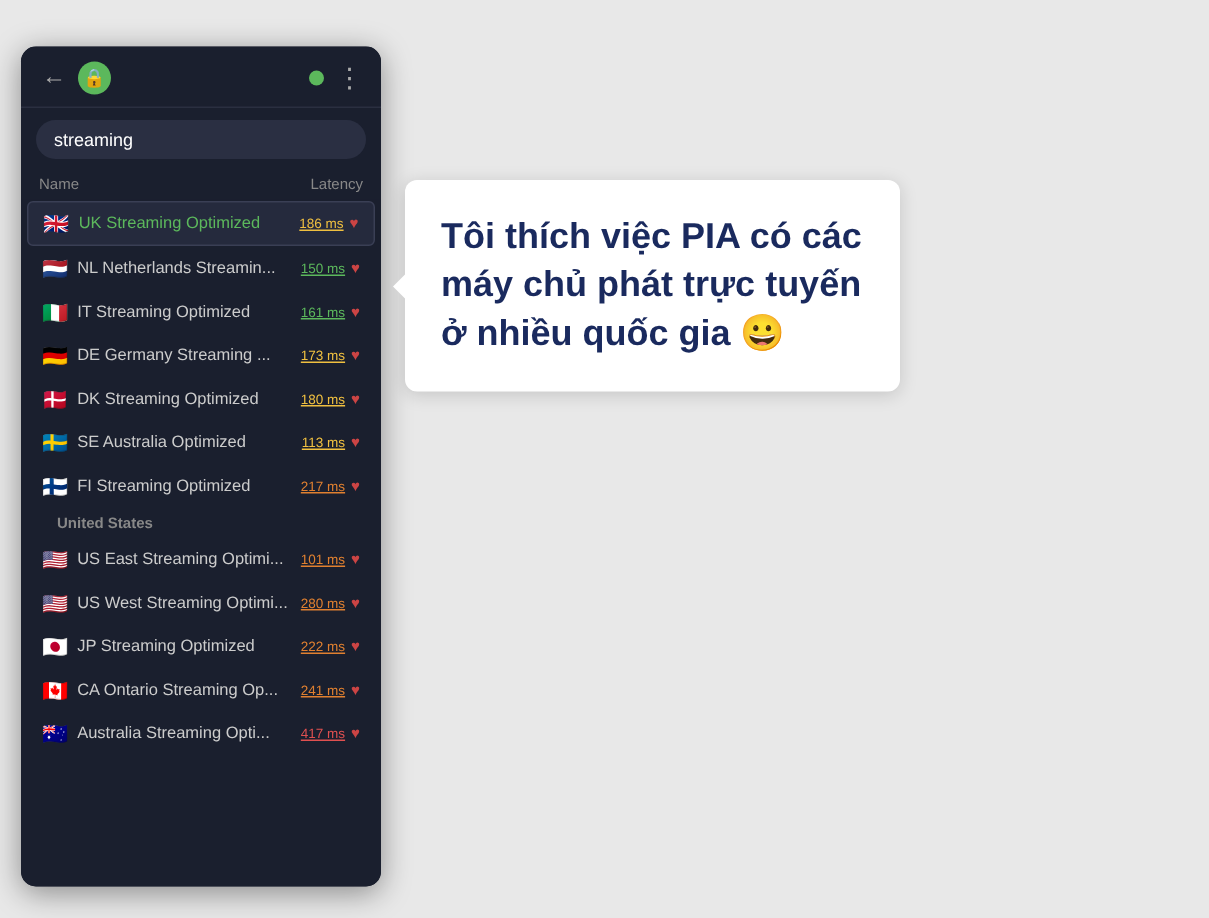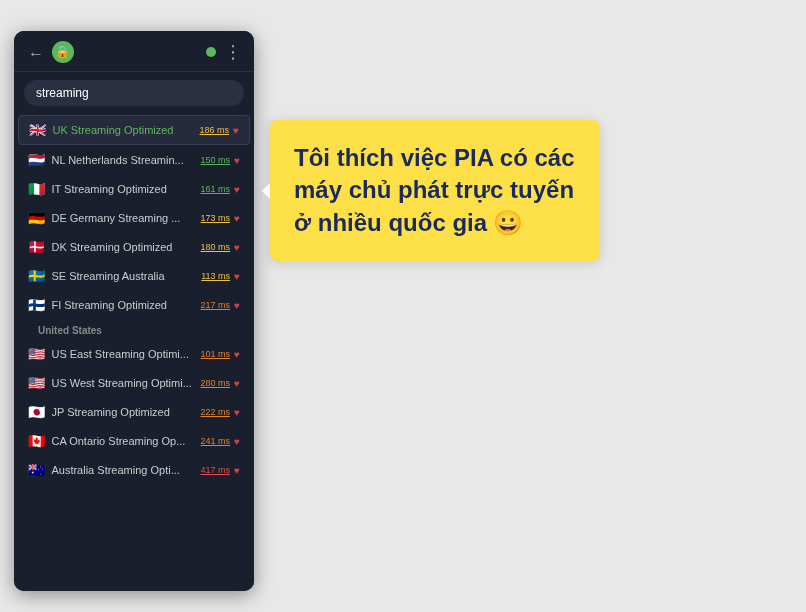--- a/index.html
+++ b/index.html
@@ -225,21 +225,21 @@
       font-size: 10px;
       font-weight: 600;
     }
 
     
     .callout-box {
       position: absolute;
       left: 270px;
       top: 120px;
       width: 330px;
-      background: #fde047;
+      background: #ffffff;
       border-radius: 8px;
       padding: 22px 24px;
       box-shadow: 0 2px 12px rgba(0,0,0,0.15);
     }
 
     .callout-text {
       color: #1a2a5e;
       font-size: 24px;
       font-weight: 700;
       line-height: 1.35;
@@ -271,20 +271,24 @@
     <div class="header-right">
       <div class="status-dot"></div>
       <span class="more-btn">⋮</span>
     </div>
   </div>
 
   <div class="search-bar">
     <input class="search-input" type="text" value="streaming" placeholder="streaming" style="">
   </div>
 
+  <div class="column-headers">
+    <span class="col-name">Name</span>
+    <span class="col-latency">Latency</span>
+  </div>
 
   <div class="server-list">
 
     <div class="server-item selected">
       <div class="server-item-left">
         <span class="flag">🇬🇧</span>
         <span class="server-name">UK Streaming Optimized</span>
       </div>
       <div class="server-item-right">
         <span class="latency yellow">186 ms</span>
@@ -332,21 +336,21 @@
       </div>
       <div class="server-item-right">
         <span class="latency yellow">180 ms</span>
         <span class="heart-icon">♥</span>
       </div>
     </div>
 
     <div class="server-item">
       <div class="server-item-left">
         <span class="flag">🇸🇪</span>
-        <span class="server-name">SE Streaming Australia</span>
+        <span class="server-name">SE Australia Optimized</span>
       </div>
       <div class="server-item-right">
         <span class="latency yellow">113 ms</span>
         <span class="heart-icon">♥</span>
       </div>
     </div>
 
     <div class="server-item">
       <div class="server-item-left">
         <span class="flag">🇫🇮</span>

